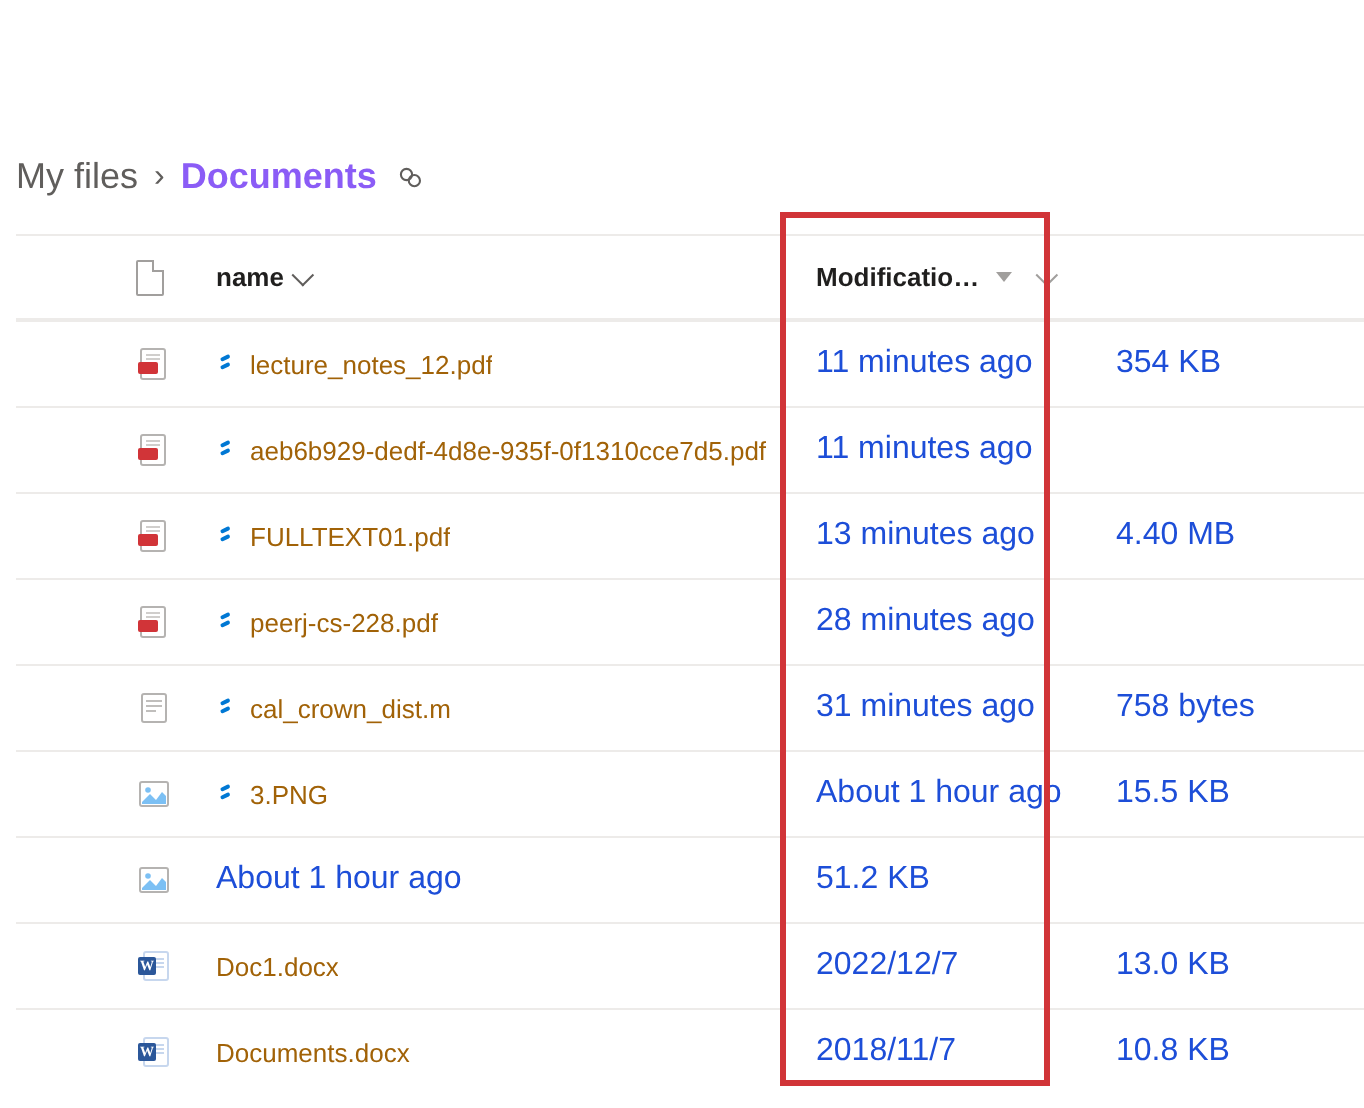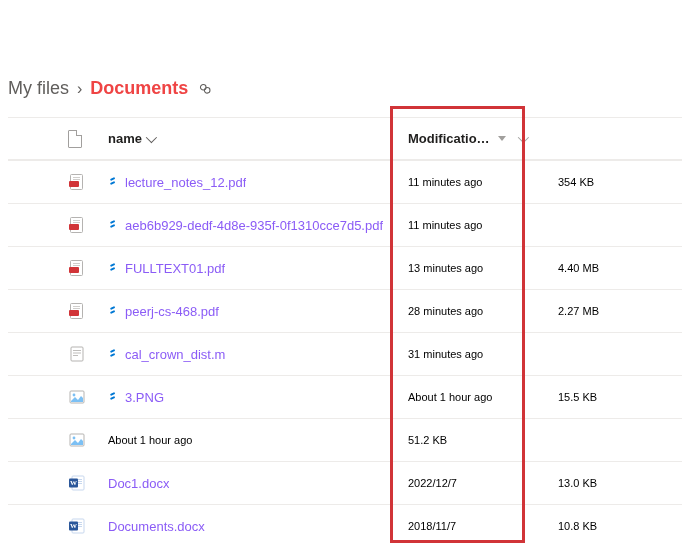--- a/index.html
+++ b/index.html
@@ -18,21 +18,21 @@
     align-items: center;
     gap: 8px;
     padding: 50px 0 18px 0;
   }
   .bc-root {
     font-size: 18px;
     color: #605e5c;
     cursor: pointer;
   }
   .bc-sep { font-size: 16px; color: #605e5c; }
-  .bc-current { font-size: 18px; font-weight: 600; color: #ef4444; }
+  .bc-current { font-size: 18px; font-weight: 600; color: #8b5cf6; }
   .bc-share {
     font-size: 13px;
     color: #605e5c;
     margin-left: 2px;
     cursor: pointer;
   }
   .header-row, .file-row {
     display: grid;
     grid-template-columns: 60px 40px 300px 150px 110px;
     align-items: center;
@@ -49,22 +49,22 @@
   .col-select { }
   .col-icon { display: flex; justify-content: flex-start; }
   .col-name {
     display: flex;
     align-items: center;
     gap: 6px;
     white-space: nowrap;
     overflow: hidden;
   }
   .col-mod, .col-size {
-    color: #000000;
-    font-size: 11px;
+    color: #1d4ed8;
+    font-size: 16px;
     white-space: nowrap;
     overflow: hidden;
     text-overflow: ellipsis;
   }
   .header-row .col-name,
   .header-row .col-mod,
   .header-row .col-size { color: #201f1e; font-size: 13px; }
   .header-row .col-mod { overflow: hidden; text-overflow: ellipsis; }
   .hdr-label { display: inline-flex; align-items: center; gap: 4px; cursor: pointer; }
   .chev {
@@ -100,21 +100,21 @@
   .sync-badge::before, .sync-badge::after {
     content: "";
     position: absolute;
     width: 5px; height: 1.5px;
     background: #0078d4;
     border-radius: 1px;
   }
   .sync-badge::before { top: 1px; left: 2px; transform: rotate(-25deg); }
   .sync-badge::after { top: 5px; left: 2px; transform: rotate(-25deg); }
   .fname {
-    color: #8b5cf6;
+    color: #a16207;
     font-size: 13px;
     cursor: pointer;
     white-space: nowrap;
     overflow: hidden;
     text-overflow: ellipsis;
   }
   .highlight-box {
     position: absolute;
     border: 3px solid #d13438;
     pointer-events: none;
@@ -229,40 +229,40 @@
         <div class="col-icon file-icon">
           <svg class="ico" width="18" height="18" viewBox="0 0 18 18">
             <rect x="2.5" y="1.5" width="12" height="15" rx="1" fill="#fff" stroke="#b5b3b1"></rect>
             <rect x="1" y="8" width="10" height="6" rx="1" fill="#d13438"></rect>
             <rect x="5" y="4" width="7" height="1" fill="#d0cecc"></rect>
             <rect x="5" y="6" width="7" height="1" fill="#d0cecc"></rect>
           </svg>
         </div>
         <div class="col-name">
           <span class="sync-badge"></span>
-          <span class="fname">peerj-cs-468.pdf</span>
+          <span class="fname">peerj-cs-228.pdf</span>
         </div>
         <div class="col-mod">28 minutes ago</div>
-        <div class="col-size">2.27 MB</div>
       </div>
       <div class="file-row">
         <div class="col-select"></div>
         <div class="col-icon file-icon">
           <svg class="ico" width="18" height="18" viewBox="0 0 18 18">
             <rect x="3" y="2" width="12" height="14" rx="1" fill="#fff" stroke="#b5b3b1"></rect>
             <rect x="5" y="5" width="8" height="1" fill="#c0bebc"></rect>
             <rect x="5" y="7.5" width="8" height="1" fill="#c0bebc"></rect>
             <rect x="5" y="10" width="5" height="1" fill="#c0bebc"></rect>
           </svg>
         </div>
         <div class="col-name">
           <span class="sync-badge"></span>
           <span class="fname">cal_crown_dist.m</span>
         </div>
         <div class="col-mod">31 minutes ago</div>
+        <div class="col-size">758 bytes</div>
       </div>
       <div class="file-row">
         <div class="col-select"></div>
         <div class="col-icon file-icon">
           <svg class="ico" width="18" height="18" viewBox="0 0 18 18">
             <rect x="2" y="3" width="14" height="12" rx="1" fill="#fff" stroke="#b5b3b1"></rect>
             <circle cx="6" cy="7" r="1.4" fill="#7cc0f4"></circle>
             <path d="M3 13 L7 9 L10 12 L13 8 L15 10 L15 14 L3 14 Z" fill="#7cc0f4"></path>
           </svg>
         </div>

